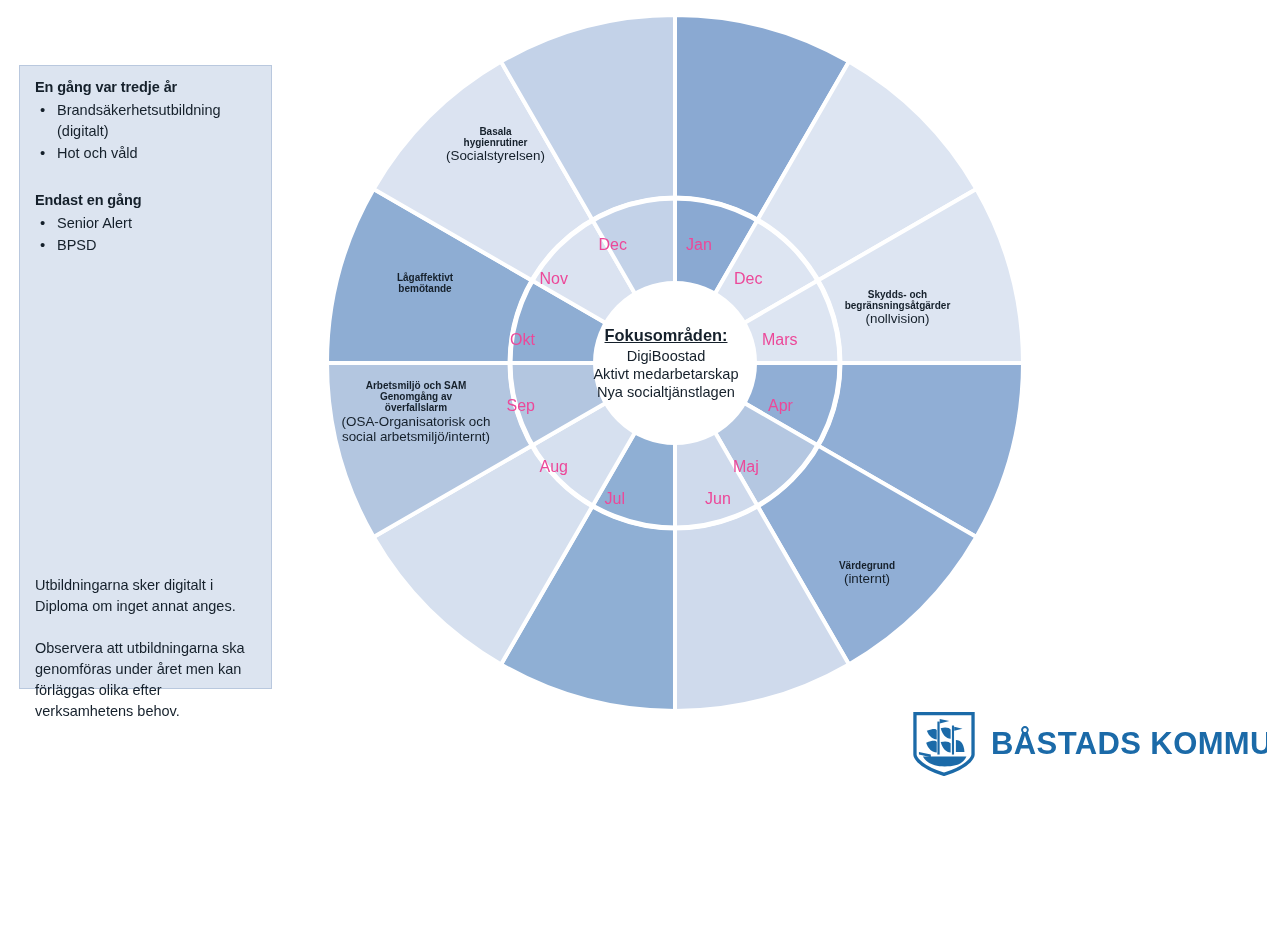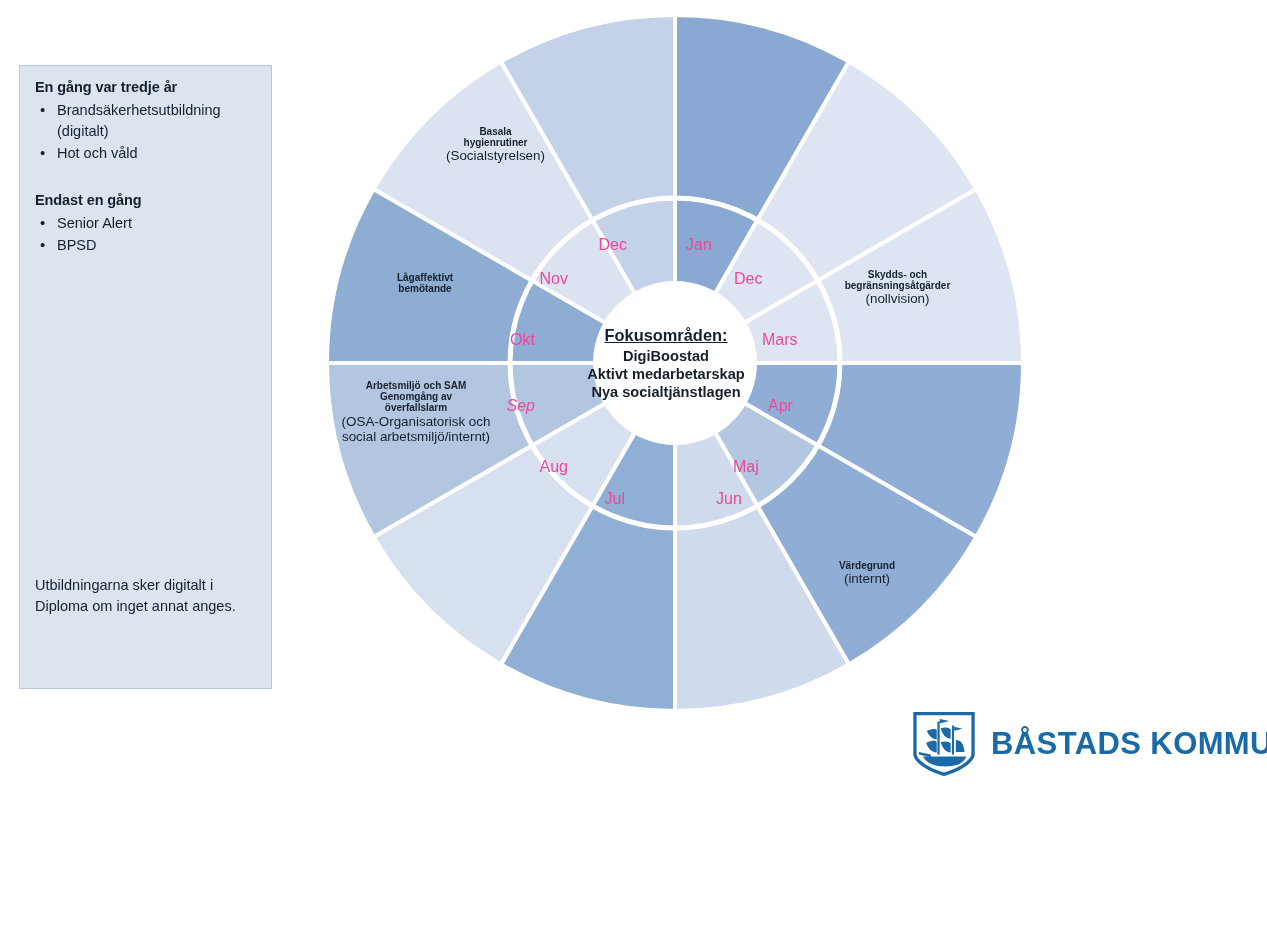--- a/index.html
+++ b/index.html
@@ -125,21 +125,21 @@
   }
   #hub-text .hub-title {
     display: block;
     font-weight: bold;
     font-size: 16.4px;
     text-decoration: underline;
     margin-bottom: 1px;
   }
   #hub-text .hub-line {
     display: block;
-    font-weight: bold;
+    font-weight: normal;
     font-size: 14.6px;
   }
 
   
   #logo {
     position: absolute;
     left: 911px;
     top: 711px;
     display: flex;
     align-items: center;
@@ -172,20 +172,21 @@
 
     <div class="panel-head" id="heading-once">Endast en gång</div>
 
     <ul class="bullet-list" id="list-once">
       <li>Senior Alert</li>
       <li>BPSD</li>
     </ul>
 
     <div class="panel-note" id="note-digital">Utbildningarna sker digitalt i Diploma om inget annat anges.</div>
 
+    <div class="panel-note" id="note-timing">Observera att utbildningarna ska genomföras under året men kan förläggas olika efter verksamhetens behov.</div>
   </div>
 </div>
 
 <div id="wheel-area">
 
   <svg id="wheel-svg" width="710" height="710" viewBox="0 0 710 710" aria-hidden="true">
     <defs>
       <clipPath id="clip-outer">
         <circle cx="355" cy="355" r="348"></circle>
       </clipPath>
@@ -237,21 +238,21 @@
 
     <circle cx="355" cy="355" r="80" fill="#ffffff" stroke="#ffffff" stroke-width="4"></circle>
   </svg>
 
   <div class="seg-label" style="left:68px; top:118px; width:215px;">
     <span class="t1">Basala</span>
     <span class="t1">hygienrutiner</span>
     <span class="t2">(Socialstyrelsen)</span>
   </div>
 
-  <div class="seg-label" style="left:455px; top:261px; width:245px;">
+  <div class="seg-label" style="left:455px; top:281px; width:245px;">
     <span class="t1">Skydds- och</span>
     <span class="t1">begränsningsåtgärder</span>
     <span class="t2">(nollvision)</span>
   </div>
 
   <div class="seg-label" style="left:5px; top:264px; width:200px;">
     <span class="t1">Lågaffektivt</span>
     <span class="t1">bemötande</span>
   </div>
 
@@ -266,24 +267,24 @@
   <div class="seg-label" style="left:452px; top:552px; width:190px;">
     <span class="t1">Värdegrund</span>
     <span class="t2">(internt)</span>
   </div>
 
   <div class="month-label" style="left:366px; top:228px; width:60px; text-align:left;">Jan</div>
   <div class="month-label" style="left:414px; top:262px; width:60px; text-align:left;">Dec</div>
   <div class="month-label" style="left:442px; top:323px; width:60px; text-align:left;">Mars</div>
   <div class="month-label" style="left:448px; top:389px; width:60px; text-align:left;">Apr</div>
   <div class="month-label" style="left:413px; top:450px; width:60px; text-align:left;">Maj</div>
-  <div class="month-label" style="left:368px; top:482px; width:60px; text-align:left;padding-left:28px;">Jun</div>
+  <div class="month-label" style="left:340px; top:482px; width:60px; text-align:center;padding-left:28px;">Jun</div>
   <div class="month-label" style="left:245px; top:482px; width:60px; text-align:right;">Jul</div>
   <div class="month-label" style="left:188px; top:450px; width:60px; text-align:right;">Aug</div>
-  <div class="month-label" style="left:155px; top:389px; width:60px; text-align:right;font-style:italic;">Sep</div>
+  <div class="month-label" style="left:155px; top:389px; width:60px; text-align:right;">Sep</div>
   <div class="month-label" style="left:155px; top:323px; width:60px; text-align:right;">Okt</div>
   <div class="month-label" style="left:188px; top:262px; width:60px; text-align:right;">Nov</div>
   <div class="month-label" style="left:247px; top:228px; width:60px; text-align:right;">Dec</div>
 </div>
 
 <div id="hub-text">
   <span class="hub-title">Fokusområden:</span>
   <span class="hub-line">DigiBoostad</span>
   <span class="hub-line">Aktivt medarbetarskap</span>
   <span class="hub-line">Nya socialtjänstlagen</span>

